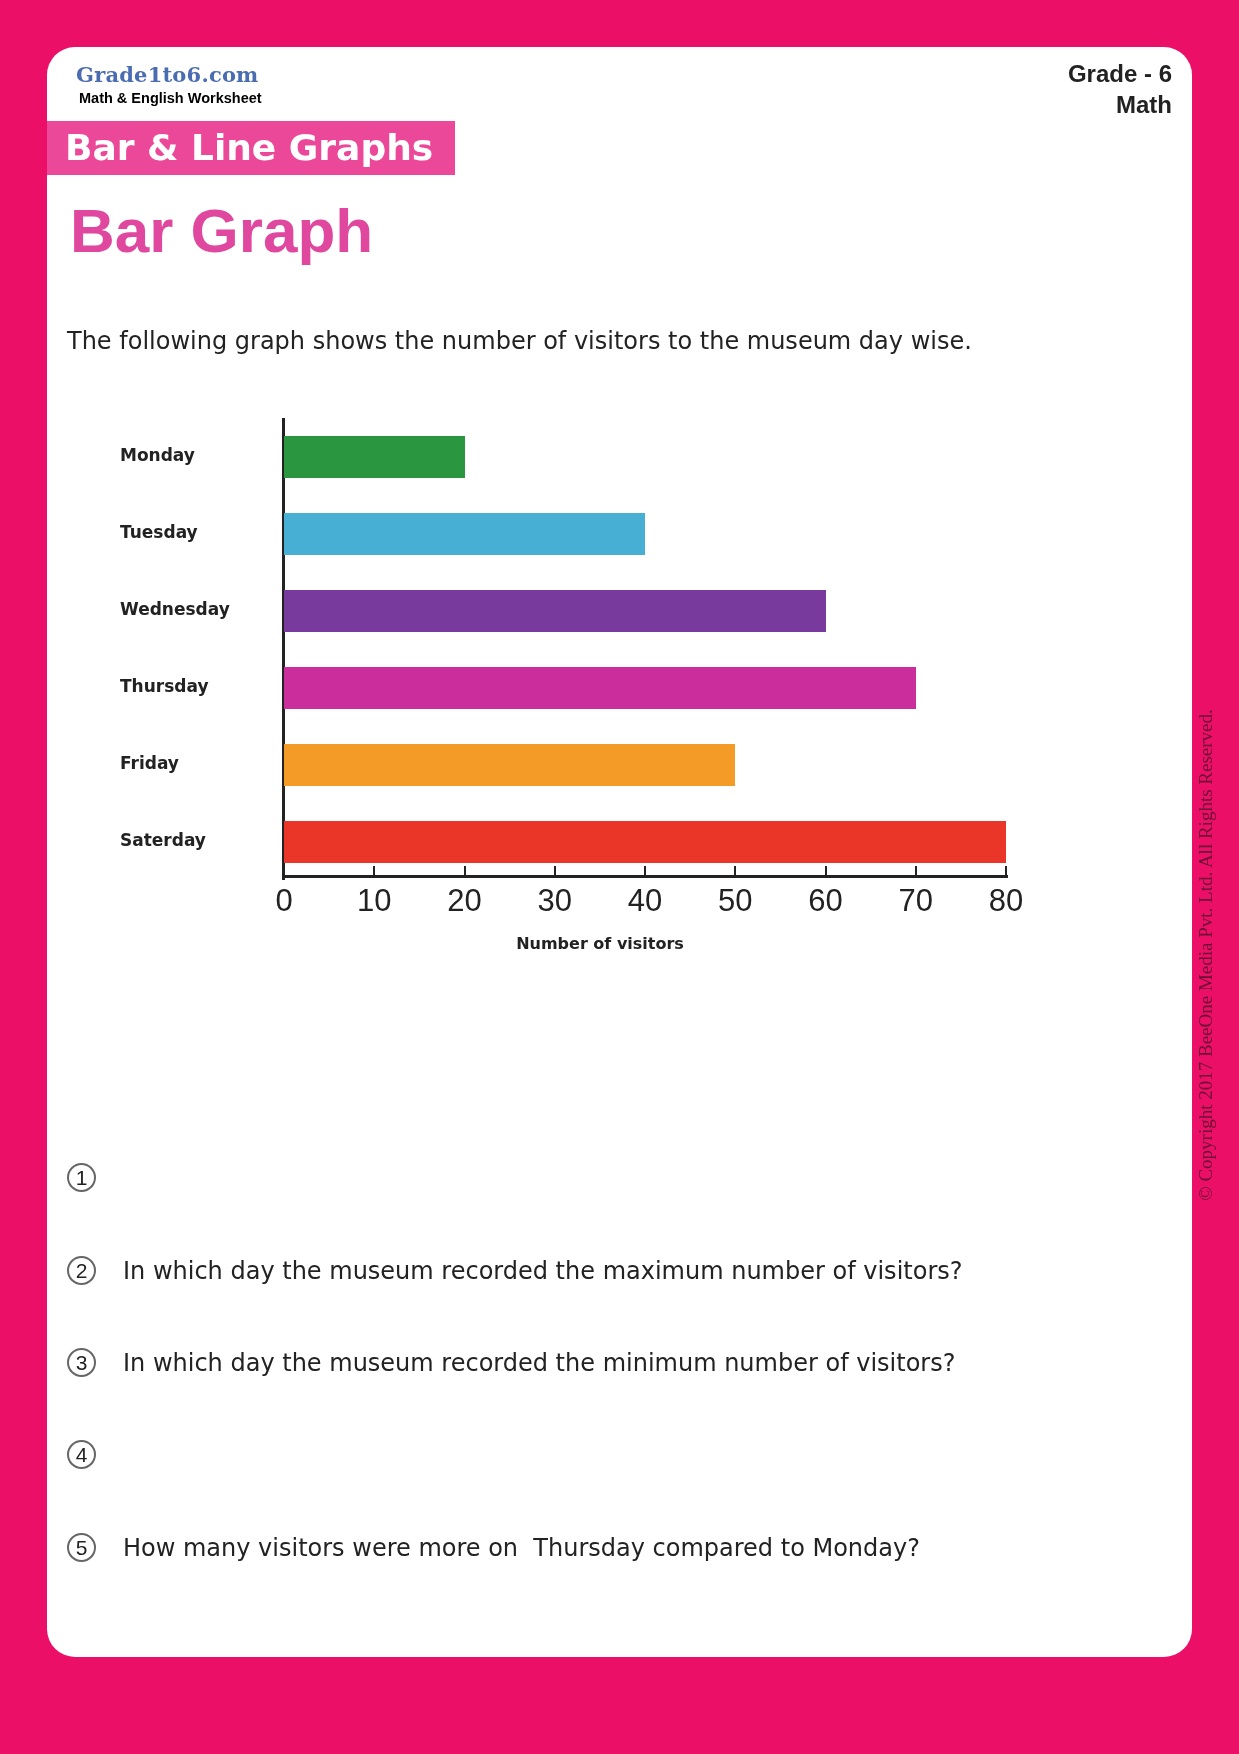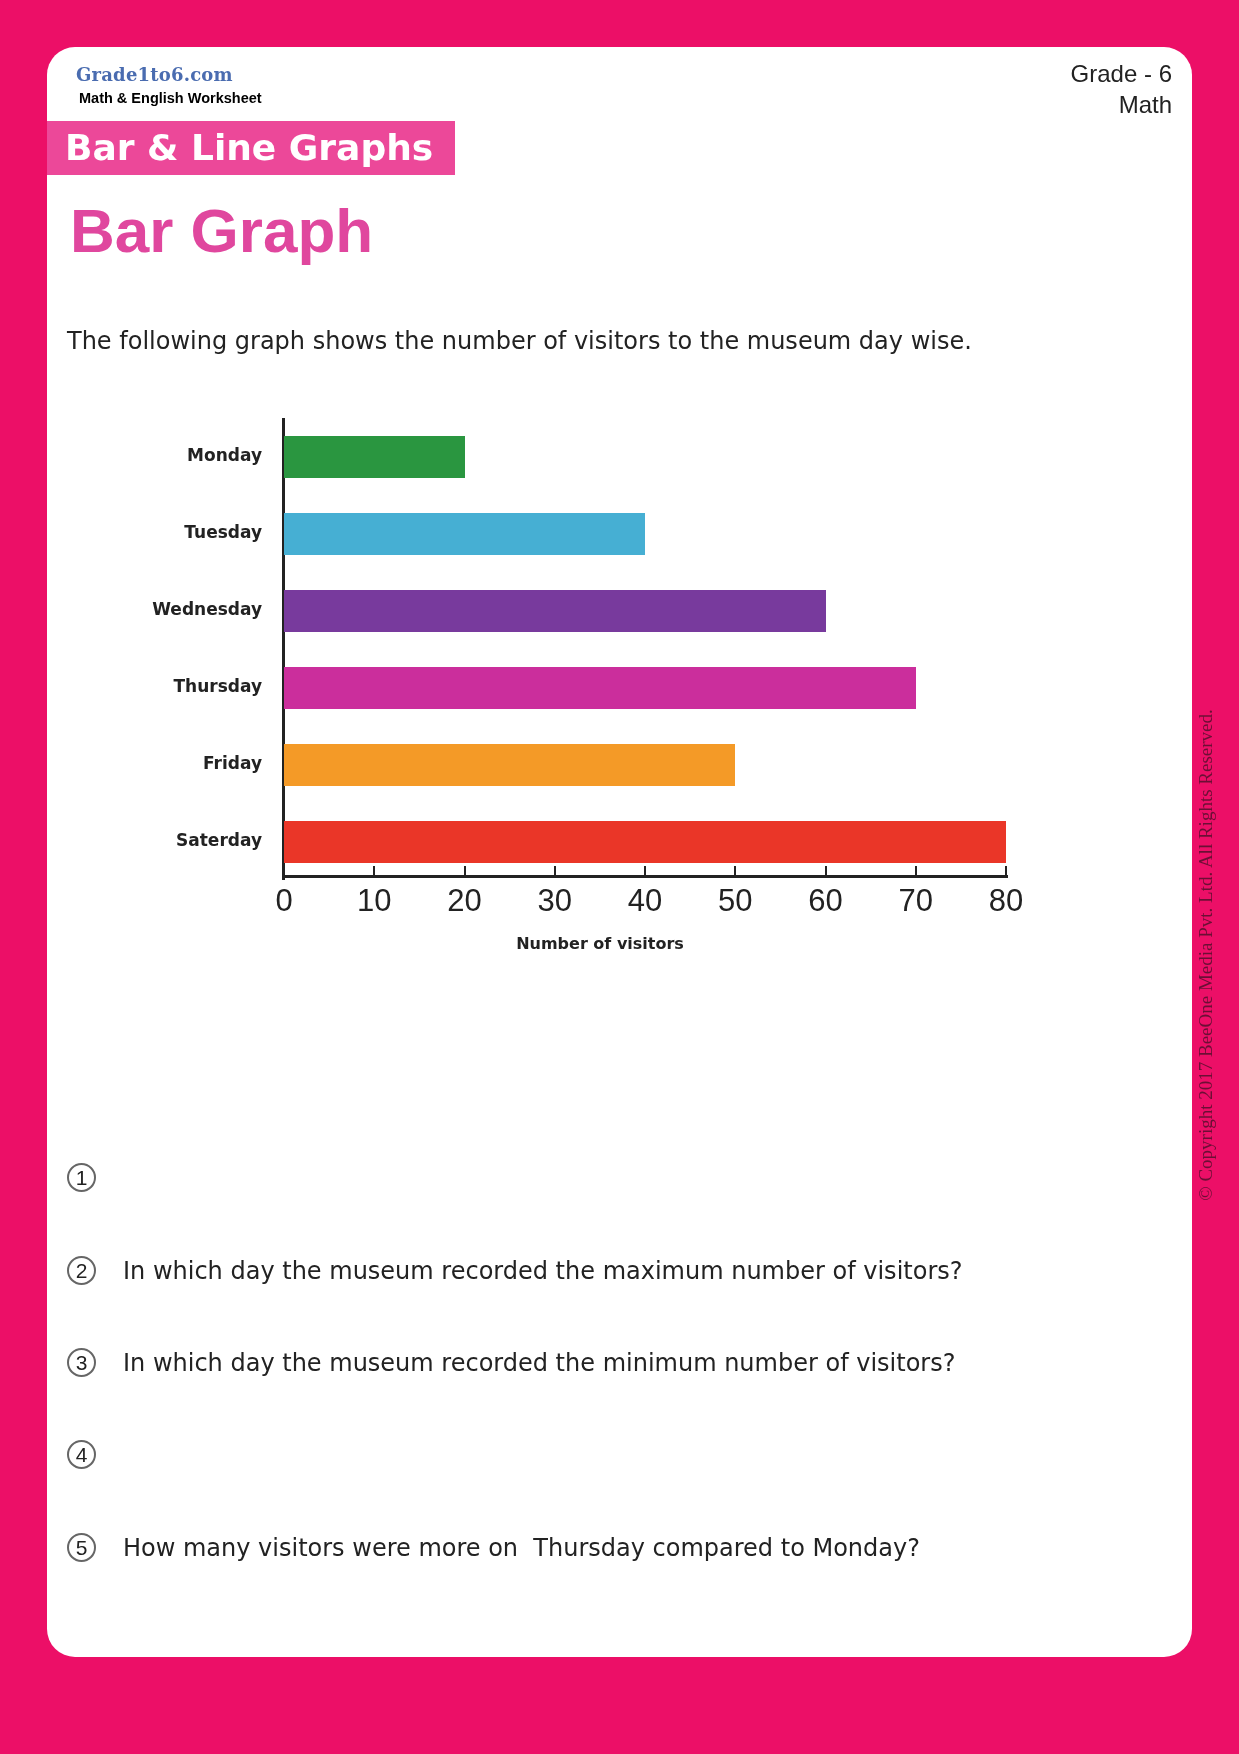--- a/index.html
+++ b/index.html
@@ -12,30 +12,30 @@
   .sheet {
     position:absolute; left:47px; top:47px;
     width:1145px; height:1610px;
     background:#ffffff; border-radius:28px;
   }
   .brand {
     position:absolute; left:76px; top:60px;
   }
   .brand-name {
     font-family:"DejaVu Serif", serif; font-weight:bold;
-    font-size:18px; color:#4A6CB0; letter-spacing:0.2px;
+    font-size:21px; color:#4A6CB0; letter-spacing:0.2px;
     line-height:30px;
   }
   .brand-sub {
     font-family:"Liberation Sans", sans-serif; font-weight:bold;
     font-size:14.5px; color:#000000; margin-left:3px; line-height:16px;
   }
   .grade {
     position:absolute; right:67px; top:58px; text-align:right;
-    font-family:"Liberation Sans", sans-serif; font-weight:normal;
+    font-family:"Liberation Sans", sans-serif; font-weight:bold;
     font-size:24px; color:#222; line-height:31px;
   }
   .banner {
     position:absolute; left:47px; top:121px;
     width:408px; height:54px; background:#ec4899;
     color:#fff; font-weight:bold; font-size:36px;
     line-height:54px; padding-left:18px; box-sizing:border-box;
     white-space:nowrap;
   }
   .title {
@@ -59,21 +59,21 @@
   }
   .tick {
     position:absolute; top:866px; width:2px; height:10px; background:#222;
   }
   .tick-label {
     position:absolute; top:883px; width:60px; margin-left:-30px;
     text-align:center; font-family:"Liberation Sans", sans-serif;
     font-size:31px; color:#222;
   }
   .bar-label {
-    position:absolute; left:120px; width:142px; text-align:right;
+    position:absolute; left:120px; width:142px; text-align:left;
     font-weight:bold; font-size:17px; color:#222;
   }
   .bar { position:absolute; left:284px; height:42px; }
   .x-title {
     position:absolute; left:420px; width:360px; top:934px;
     text-align:center; font-weight:bold; font-size:16px; color:#222;
   }
   
   .q {
     position:absolute; left:67px; font-size:24px; color:#222;

